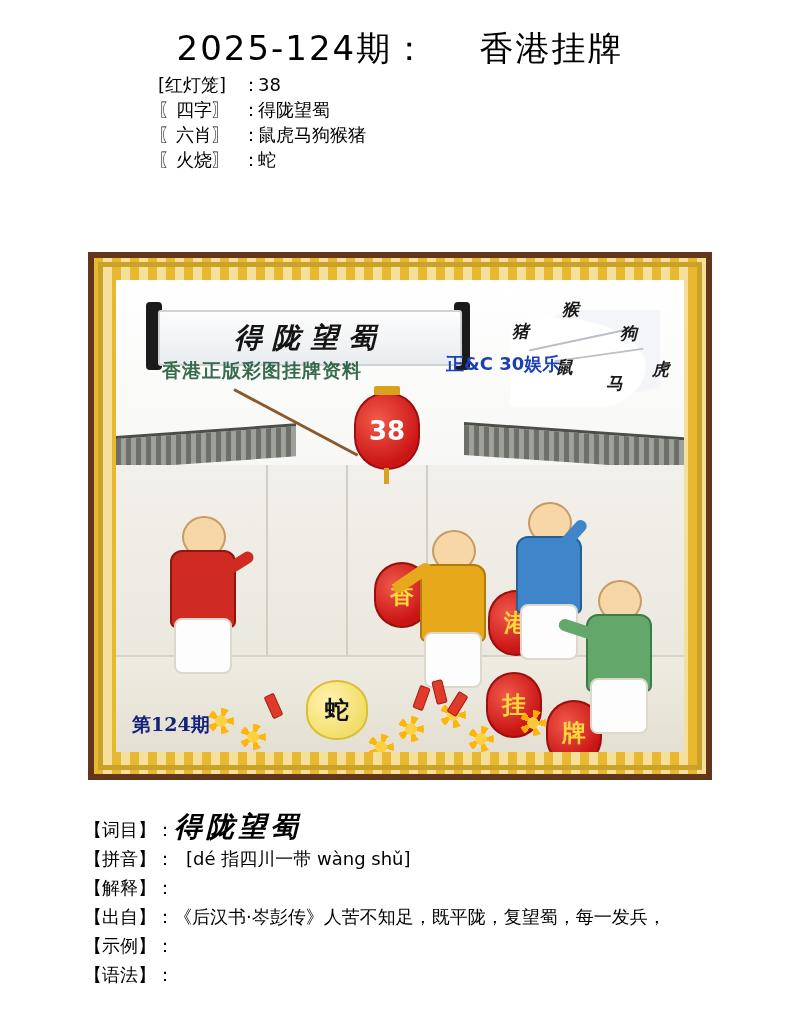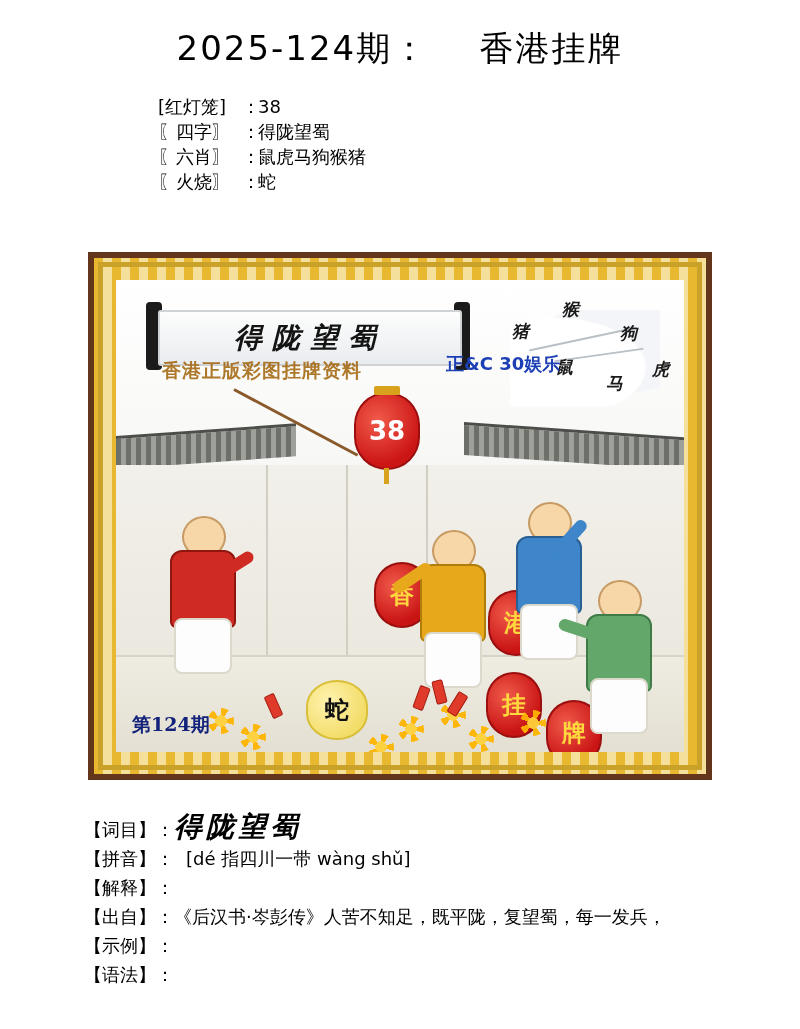--- a/index.html
+++ b/index.html
@@ -24,21 +24,20 @@
   .title {
     text-align: center;
     font-size: 34px;
     letter-spacing: 2px;
     padding-top: 26px;
     font-weight: normal;
     white-space: pre;
   }
   
   .info {
-    margin-top: 22px;
     padding-left: 158px;
     font-size: 18px;
     line-height: 25px;
   }
   .info-row {
     display: flex;
     white-space: pre;
   }
   .info-key {
     width: 84px;
@@ -149,21 +148,21 @@
   .scroll-rod.left { left: 30px; }
   .scroll-rod.right { left: 338px; }
   
   .watermark {
     position: absolute;
     left: 46px;
     top: 78px;
     width: 430px;
     font-size: 19px;
     font-weight: bold;
-    color: #a16207;
+    color: #14532d;
     opacity: .85;
     white-space: pre;
     letter-spacing: 1px;
   }
   .watermark2 {
     position: absolute;
     left: 330px;
     top: 72px;
     font-size: 18px;
     font-weight: bold;

